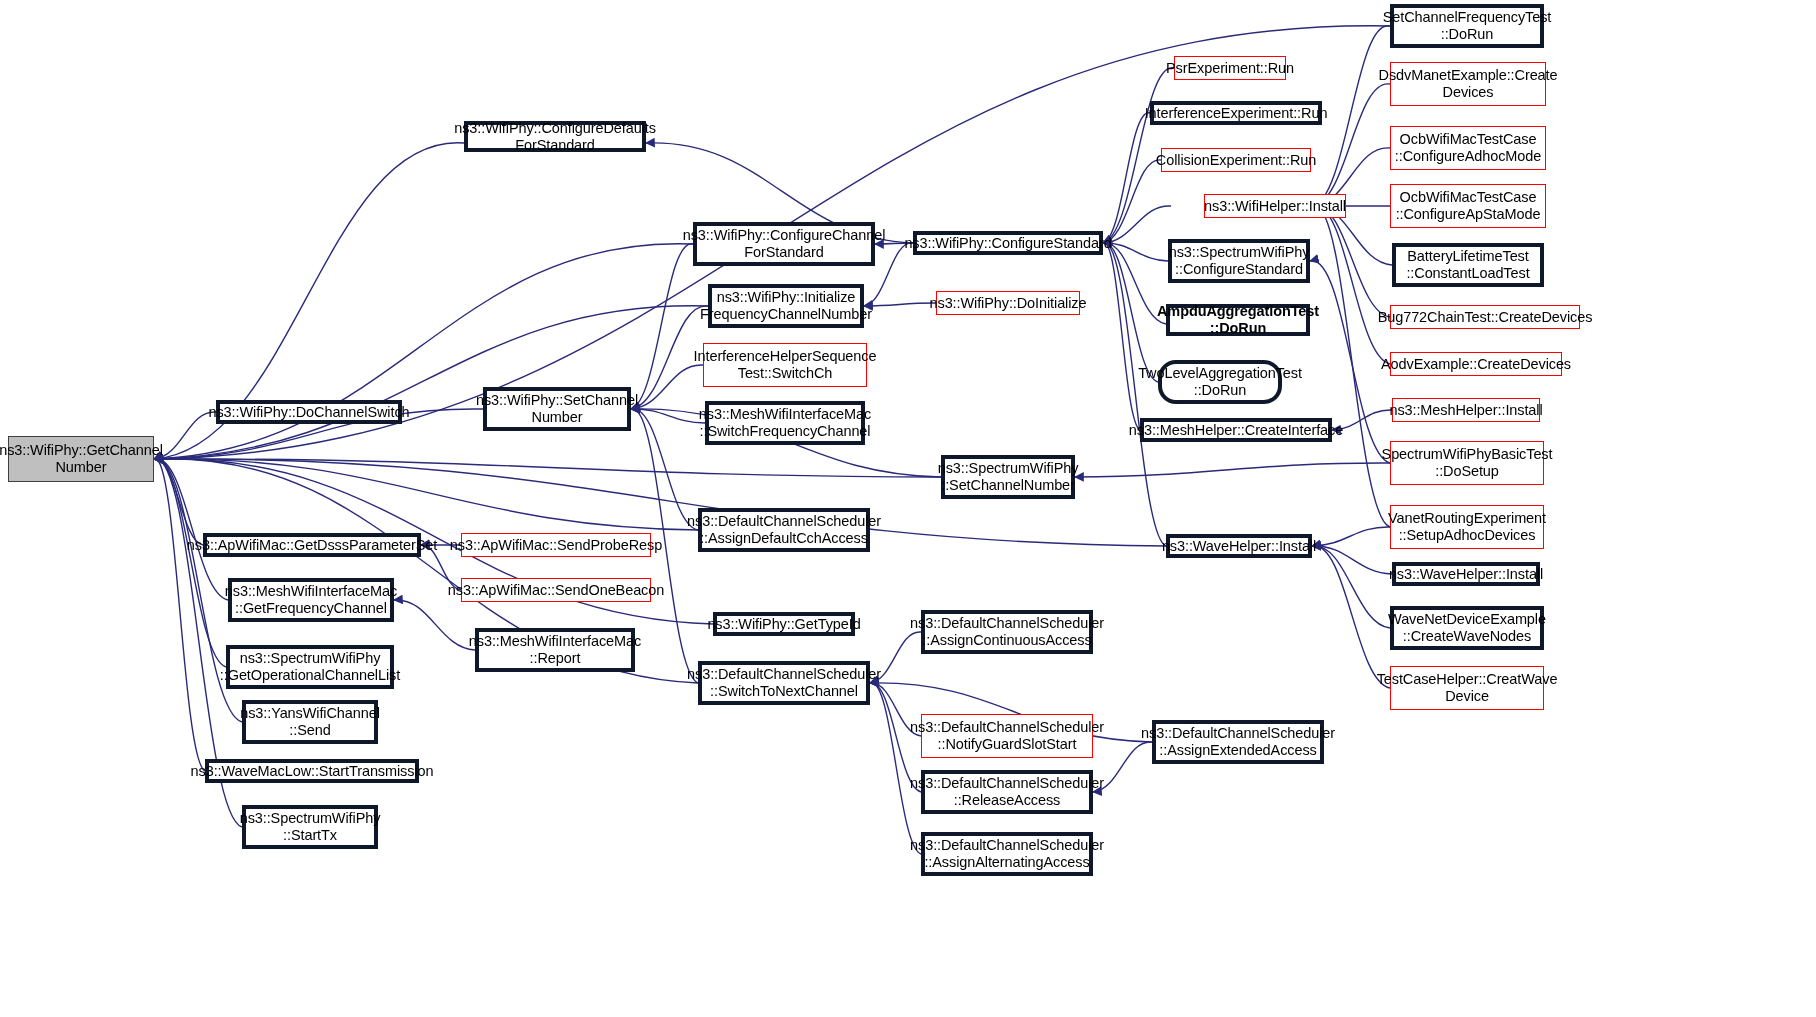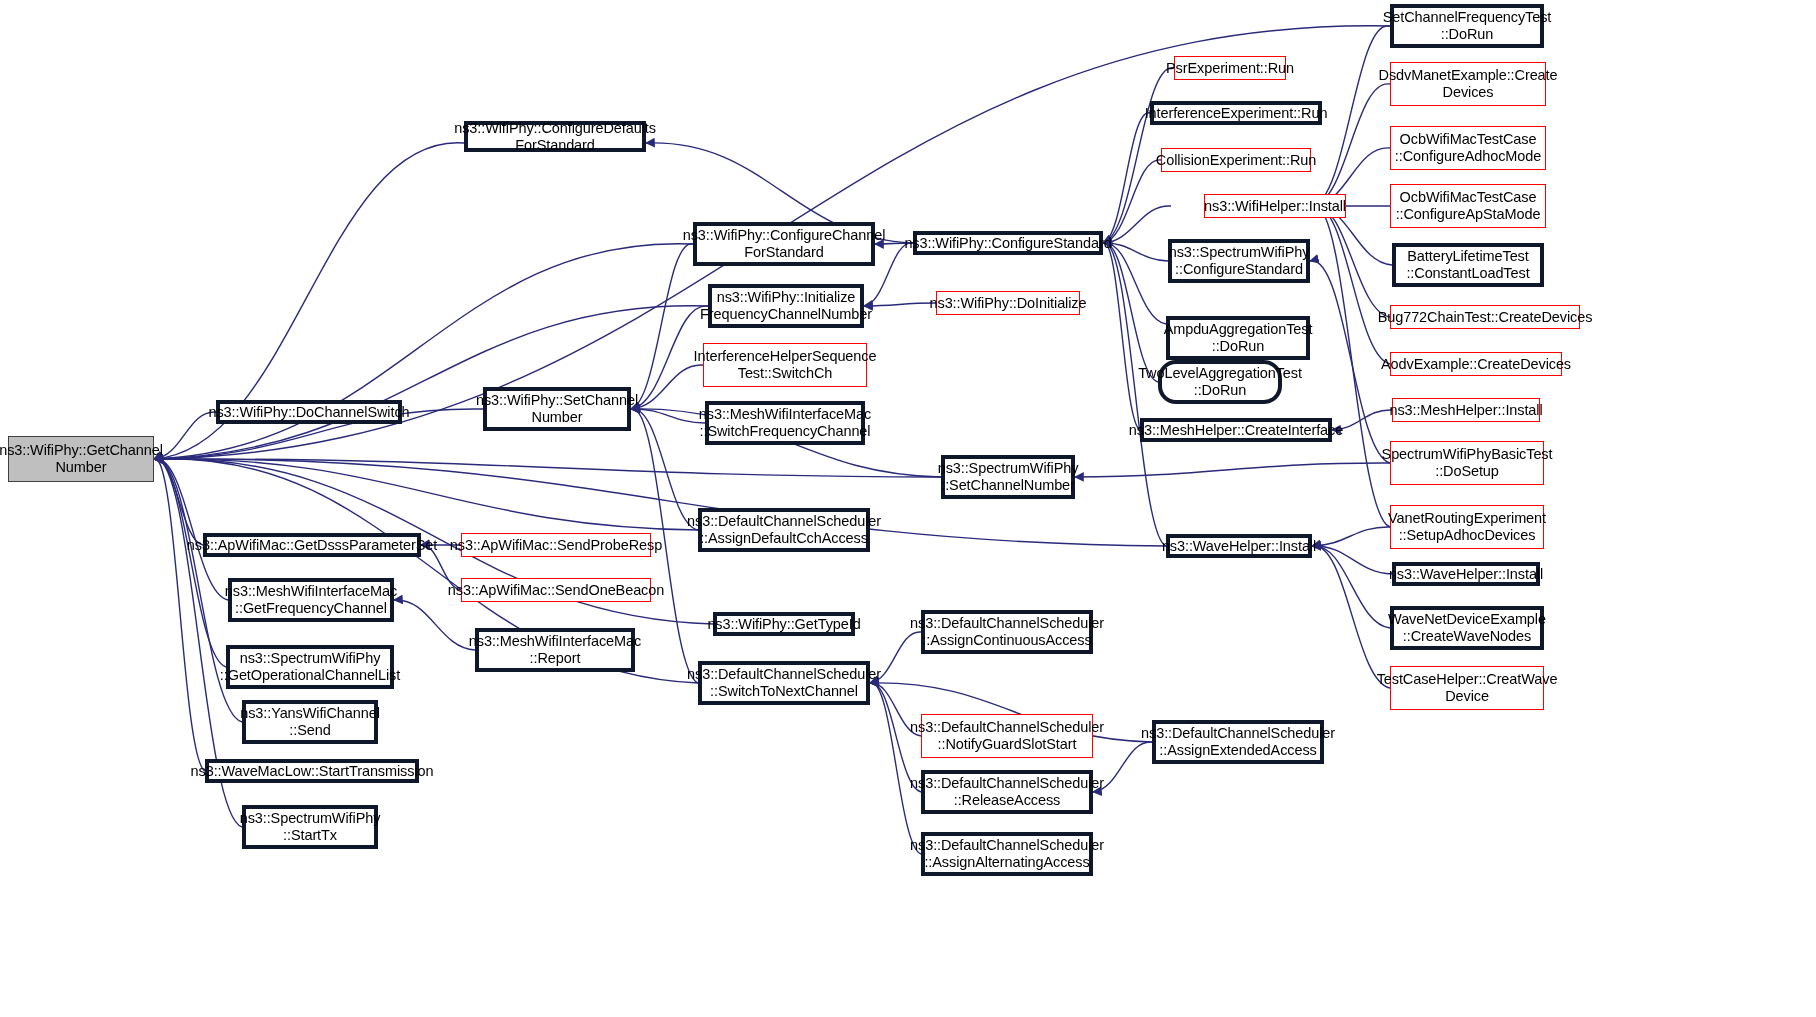--- a/index.html
+++ b/index.html
@@ -168,21 +168,21 @@
       <div class="node" style="left: 921px; top: 770px; width: 172px; height: 44px;">ns3::DefaultChannelScheduler
 ::ReleaseAccess</div>
       <div class="node" style="left: 921px; top: 832px; width: 172px; height: 44px;">ns3::DefaultChannelScheduler
 ::AssignAlternatingAccess</div>
       <div class="node red" style="left: 1174px; top: 56px; width: 112px; height: 24px;">PsrExperiment::Run</div>
       <div class="node" style="left: 1150px; top: 101px; width: 172px; height: 24px;">InterferenceExperiment::Run</div>
       <div class="node red" style="left: 1161px; top: 148px; width: 150px; height: 24px;">CollisionExperiment::Run</div>
       <div class="node red" style="left: 1171px; top: 194px; width: 142px; height: 24px; margin-left: 33px;">ns3::WifiHelper::Install</div>
       <div class="node" style="left: 1168px; top: 239px; width: 142px; height: 44px;">ns3::SpectrumWifiPhy
 ::ConfigureStandard</div>
-      <div class="node" style="left: 1166px; top: 316px; width: 144px; height: 44px;">AmpduAggregationTest
+      <div class="node" style="left: 1166px; top: 304px; width: 144px; height: 32px; font-weight: bold;">AmpduAggregationTest
 ::DoRun</div>
       <div class="node" style="left: 1158px; top: 360px; width: 124px; height: 44px; border-radius: 18px;">TwoLevelAggregationTest
 ::DoRun</div>
       <div class="node" style="left: 1140px; top: 418px; width: 192px; height: 24px;">ns3::MeshHelper::CreateInterface</div>
       <div class="node" style="left: 1166px; top: 534px; width: 146px; height: 24px;">ns3::WaveHelper::Install</div>
       <div class="node" style="left: 1152px; top: 720px; width: 172px; height: 44px;">ns3::DefaultChannelScheduler
 ::AssignExtendedAccess</div>
       <div class="node" style="left: 1390px; top: 4px; width: 154px; height: 44px;">SetChannelFrequencyTest
 ::DoRun</div>
       <div class="node red" style="left: 1390px; top: 62px; width: 156px; height: 44px;">DsdvManetExample::Create

